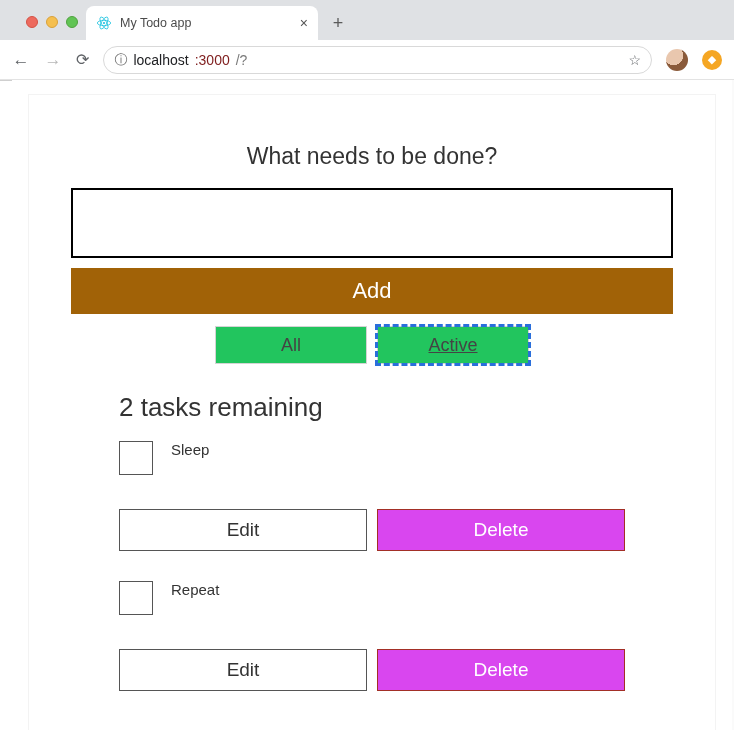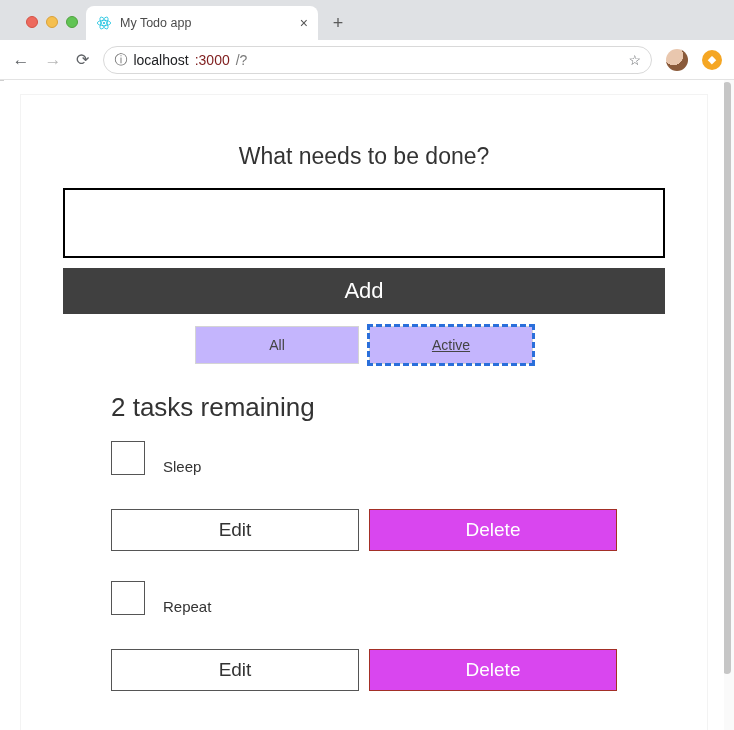--- a/index.html
+++ b/index.html
@@ -91,21 +91,21 @@
     background:radial-gradient(circle at 35% 30%, #e9c7ae 0 45%, #8a5a3a 46% 100%);
   }
   .ext-icon {
     width:20px;height:20px;border-radius:50%;background:#f5a623;
     display:flex;align-items:center;justify-content:center;color:#fff;font-size:11px;
   }
 
   
   .viewport {
     position:absolute;
-    top:80px; left:4px;
+    top:80px; left:12px;
     width:720px; 
     height:650px;
     background:#fff;
     overflow:hidden;
   }
   .fake-scrollbar {
     position:absolute; right:0; top:80px;
     width:14px; height:650px; background:#fafafa;
   }
   .fake-scrollbar .thumb{
@@ -132,40 +132,40 @@
     width:100%;
     height:70px;
     border:2px solid #000;
     font-size:20px;
     padding:6px 10px;
   }
 
   .add-btn {
     width:100%;
     height:46px;
-    background:#404040;
+    background:#a16207;
     color:#fff;
     font-size:22px;
     border:none;
     margin-top:10px;
   }
 
   .filters {
     display:flex;
     justify-content:center;
     gap:10px;
     margin:12px 0 6px 0;
   }
   .filter-btn {
-    width:164px;
+    width:152px;
     height:38px;
-    background:#c4b5fd;
+    background:#22c55e;
     border:1px solid #d4d4d4;
     color:#444;
-    font-size:14px;
+    font-size:18px;
   }
   .filter-btn.active {
     outline:3px dashed #2a6fdb;
     outline-offset:-1px;
     text-decoration:underline;
   }
 
   .tasks-wrap { padding:0 48px; }
 
   .remaining {
@@ -173,21 +173,21 @@
     font-weight:400;
     color:#333;
     margin:28px 0 18px 0;
   }
 
   .task {
     margin-bottom:30px;
   }
   .task-head {
     display:flex;
-    align-items:flex-end;
+    align-items:flex-start;
     gap:18px;
     margin-bottom:14px;
   }
   .chk {
     width:34px;height:34px;
     border:1px solid #555;
     background:#fff;
     display:inline-block;
   }
   .task-label { font-size:15px; color:#333; }

